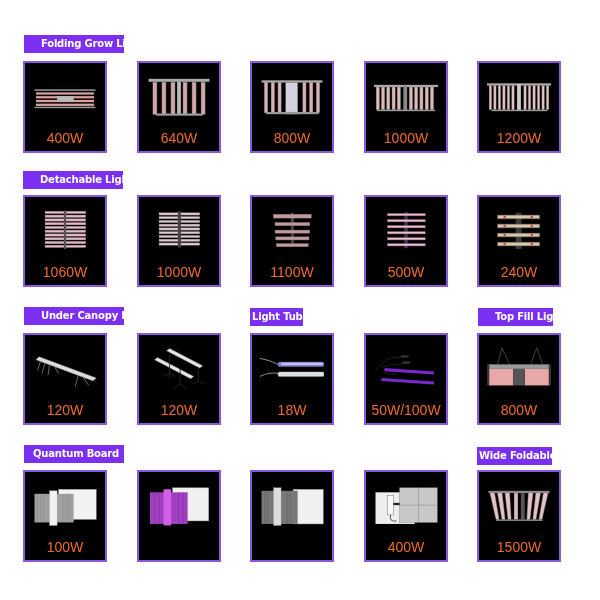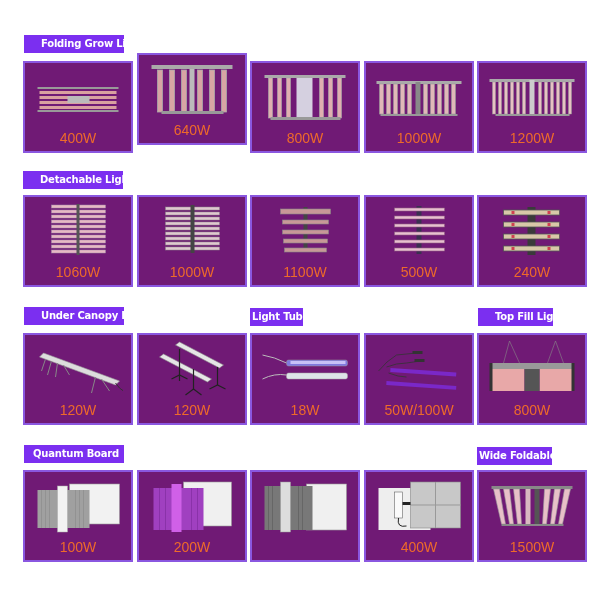--- a/index.html
+++ b/index.html
@@ -1,18 +1,18 @@
 <!DOCTYPE html>
 <html><head>
 <meta charset="utf-8">
 <style>
   html, body { margin:0; padding:0; background:#ffffff; }
   body { width:600px; height:600px; position:relative; overflow:hidden; font-family:"DejaVu Sans", sans-serif; }
   .label { position:absolute; background:#7b2ff0; color:#ffffff; font-size:10px; font-weight:bold; height:18px; line-height:18px; padding:0 17px; box-sizing:border-box; white-space:nowrap; letter-spacing:-0.2px; }
-  .card { position:absolute; width:110px; height:92px; border:2px solid #8a57e0; box-sizing:border-box; background:#701a75; }
+  .card { position:absolute; width:84px; height:92px; border:2px solid #8a57e0; box-sizing:border-box; background:#000000; }
   .card .img { position:absolute; left:8px; right:8px; top:6px; height:55px; }
   .card .watt { position:absolute; left:0; right:0; bottom:5px; text-align:center; color:#ee6a2a; font-size:14px; font-family:"Liberation Sans", sans-serif; }
   svg { display:block; width:100%; height:100%; }
 </style>
 </head>
 <body>
 
 <div class="label" style="left:24px;top:35px;width:100px;">Folding Grow Light</div>
 <div class="label" style="left:23px;top:171px;width:100px;">Detachable Light</div>
 <div class="label" style="left:24px;top:307px;width:100px;">Under Canopy Light</div>
@@ -28,21 +28,21 @@
         <rect x="4" y="22" width="77" height="3" fill="#d9a0a0"></rect>
         <rect x="4" y="27" width="77" height="3" fill="#d9a0a0"></rect>
         <rect x="4" y="32" width="77" height="3" fill="#d9a0a0"></rect>
         <rect x="4" y="37" width="77" height="3" fill="#d9a0a0"></rect>
         <rect x="32" y="27" width="22" height="7" fill="#bbb"></rect>
         <rect x="2" y="41" width="81" height="2" fill="#999"></rect>
       </svg>
   </div>
   <div class="watt">400W</div>
 </div>
-<div class="card" style="left:137px;top:53px;">
+<div class="card" style="left:137px;top:61px;">
   <div class="img">
     <svg viewBox="0 0 85 55">
         <rect x="2" y="4" width="81" height="4" fill="#aaa"></rect>
         <g fill="#d8a4a4" stroke="#aaa" stroke-width="0.8">
           <rect x="8" y="9" width="5" height="42"></rect>
           <rect x="20" y="9" width="5" height="42"></rect>
           <rect x="32" y="9" width="5" height="42"></rect>
           <rect x="48" y="9" width="5" height="42"></rect>
           <rect x="60" y="9" width="5" height="42"></rect>
           <rect x="72" y="9" width="5" height="42"></rect>
@@ -321,21 +321,20 @@
         <rect x="4" y="10" width="50" height="42" fill="#a040c0"></rect>
         <g stroke="#7a2898" stroke-width="0.6">
           <line x1="10" y1="10" x2="10" y2="52"></line>
           <line x1="16" y1="10" x2="16" y2="52"></line>
           <line x1="42" y1="10" x2="42" y2="52"></line>
           <line x1="48" y1="10" x2="48" y2="52"></line>
         </g>
         <rect x="22" y="6" width="10" height="48" fill="#d060e8"></rect>
       </svg>
   </div>
-  <div class="watt">200W</div>
 </div>
 <div class="card" style="left:250px;top:470px;">
   <div class="img">
     <svg viewBox="0 0 85 55">
         <rect x="44" y="6" width="40" height="46" fill="#f0f0f0" stroke="#999" stroke-width="0.6"></rect>
         <rect x="2" y="8" width="48" height="44" fill="#787878"></rect>
         <g stroke="#5a5a5a" stroke-width="0.6">
           <line x1="6" y1="8" x2="6" y2="52"></line>
           <line x1="10" y1="8" x2="10" y2="52"></line>
           <line x1="36" y1="8" x2="36" y2="52"></line>

